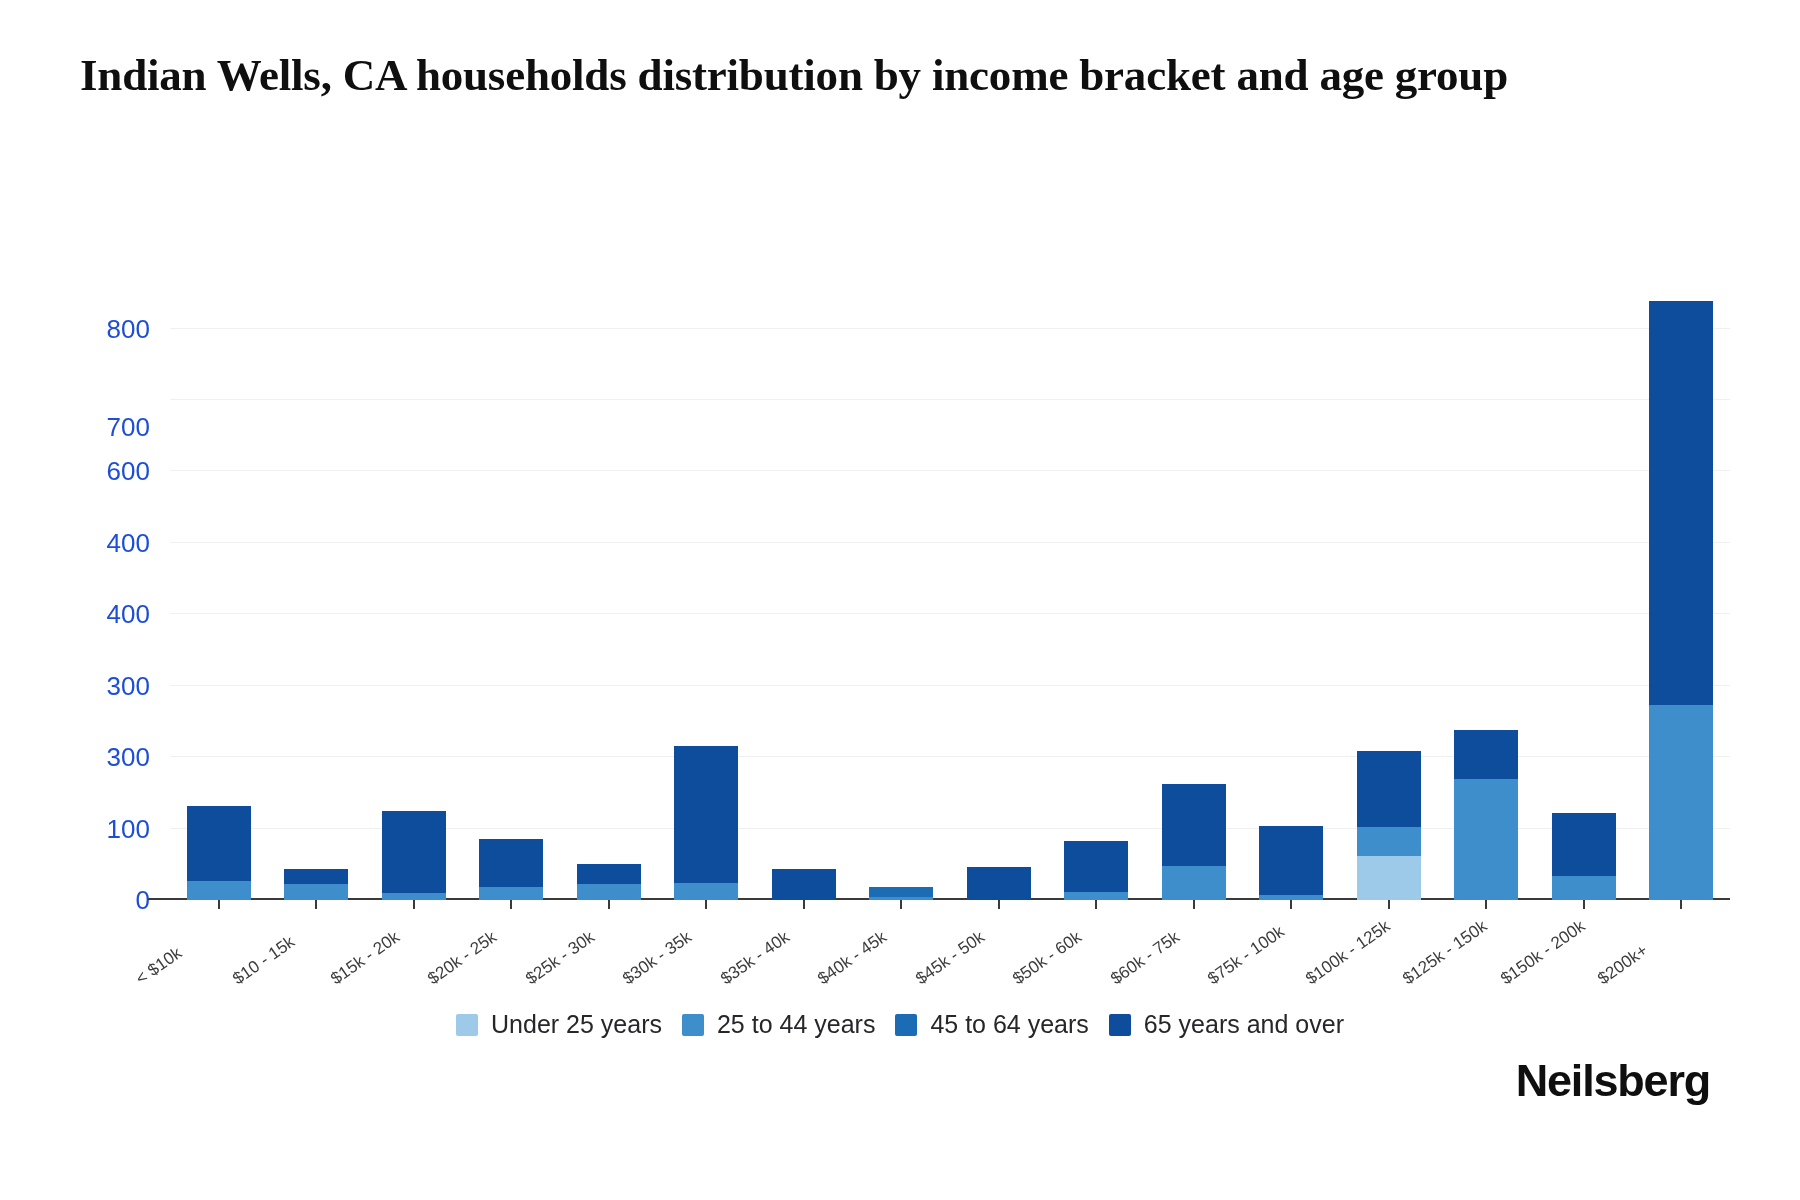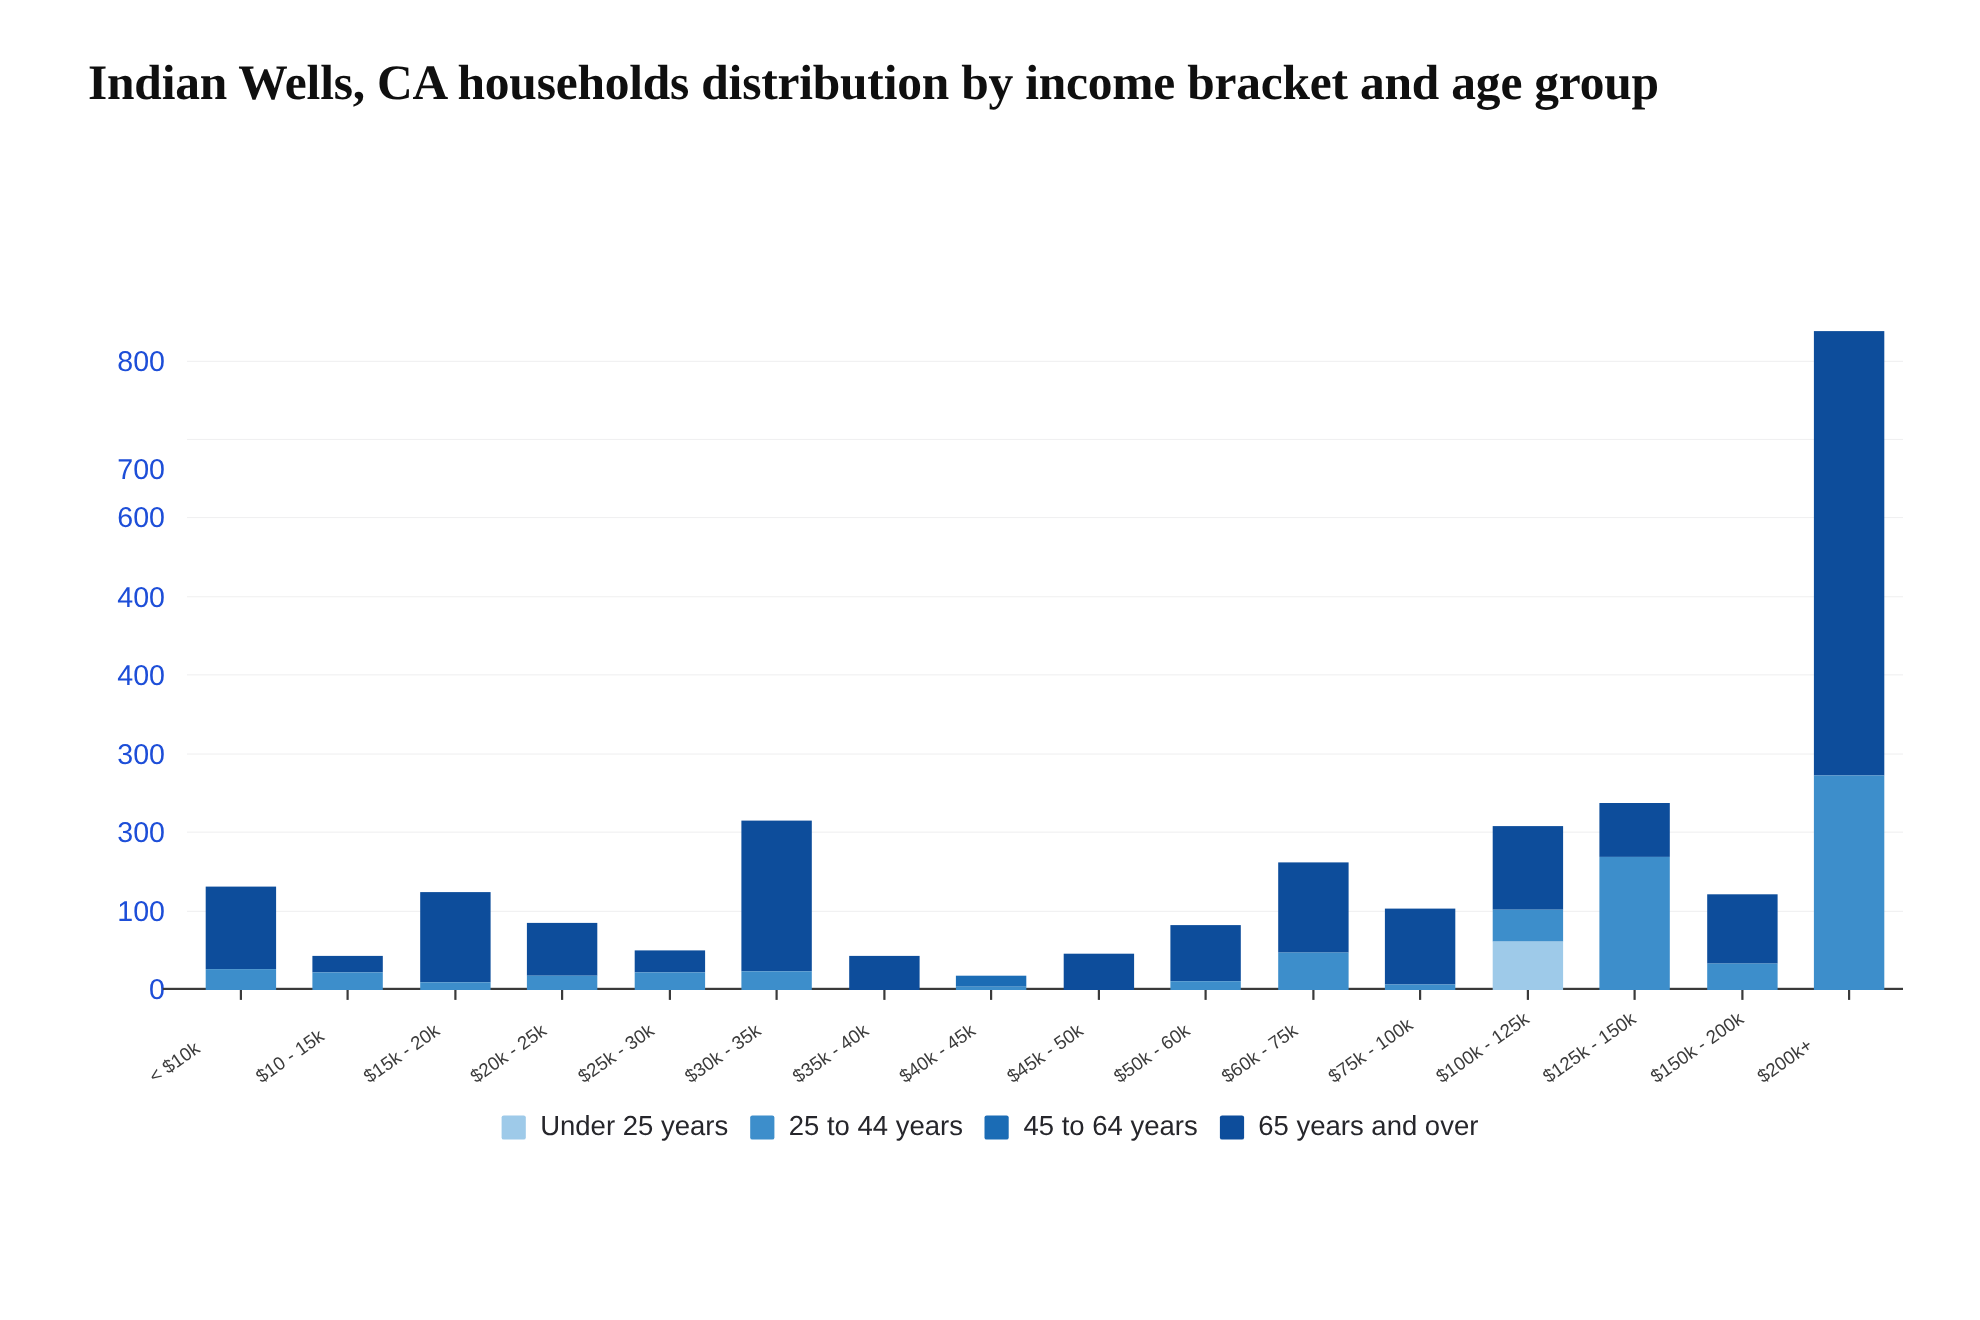--- a/index.html
+++ b/index.html
@@ -224,13 +224,14 @@
       <div class="legend-item">
         <span class="swatch" style="background: rgb(27, 108, 181);"></span>
         <span class="legend-label">45 to 64 years</span>
       </div>
       <div class="legend-item">
         <span class="swatch" style="background: rgb(13, 77, 155);"></span>
         <span class="legend-label">65 years and over</span>
       </div>
     </div>
 
+  <div class="brand">Neilsberg</div>
 </div>
 
 </body></html>

